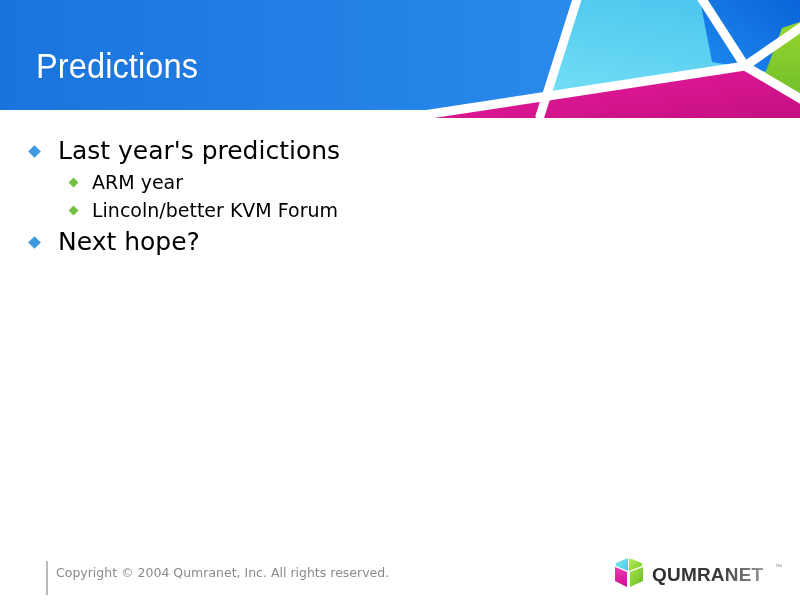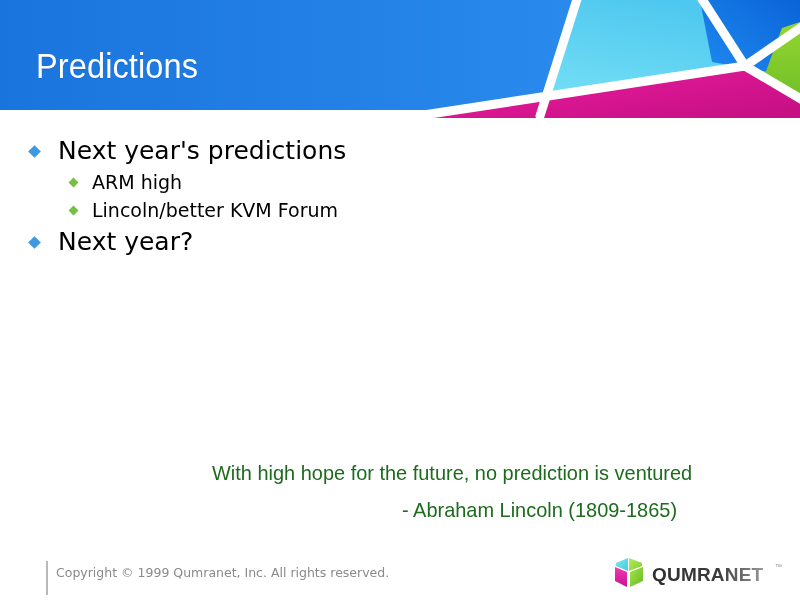--- a/index.html
+++ b/index.html
@@ -196,47 +196,43 @@
       <path d="M0,110 L430,110 L420,118 L0,118 Z" fill="#ffffff"></path>
     </svg>
   </div>
 
   <div id="slide-title">Predictions</div>
 
   <div id="content">
 
     <div class="bullet-row bullet-l1">
       <span class="dia dia-l1"></span>
-      <span class="txt-l1">Next year's predictions</span>
+      <span class="txt-l1">Last year's predictions</span>
     </div>
 
     <div class="bullet-row bullet-l2">
       <span class="dia dia-l2"></span>
-      <span class="txt-l2">ARM high</span>
+      <span class="txt-l2">ARM year</span>
     </div>
 
     <div class="bullet-row bullet-l2">
       <span class="dia dia-l2"></span>
       <span class="txt-l2">Lincoln/better KVM Forum</span>
     </div>
 
     <div class="bullet-row bullet-l1">
       <span class="dia dia-l1"></span>
-      <span class="txt-l1">Next year?</span>
+      <span class="txt-l1">Next hope?</span>
     </div>
 
   </div>
 
-  <div id="quote-block">
-    <div id="quote-text">With high hope for the future, no prediction is ventured</div>
-    <div id="quote-attrib">-  Abraham Lincoln (1809-1865)</div>
-  </div>
 
   <div id="footer-tick"></div>
-  <div id="footer-copy">Copyright © 1999 Qumranet, Inc. All rights reserved.</div>
+  <div id="footer-copy">Copyright © 2004 Qumranet, Inc. All rights reserved.</div>
 
   <div id="logo">
     <svg id="logo-svg" width="175" height="38" viewBox="0 0 175 38">
       <defs>
         <linearGradient id="cubeLeft" x1="0" y1="0" x2="0" y2="1">
           <stop offset="0%" stop-color="#f03cb4"></stop>
           <stop offset="100%" stop-color="#c8108a"></stop>
         </linearGradient>
         <linearGradient id="cubeRight" x1="0" y1="0" x2="1" y2="1">
           <stop offset="0%" stop-color="#a6e24a"></stop>

